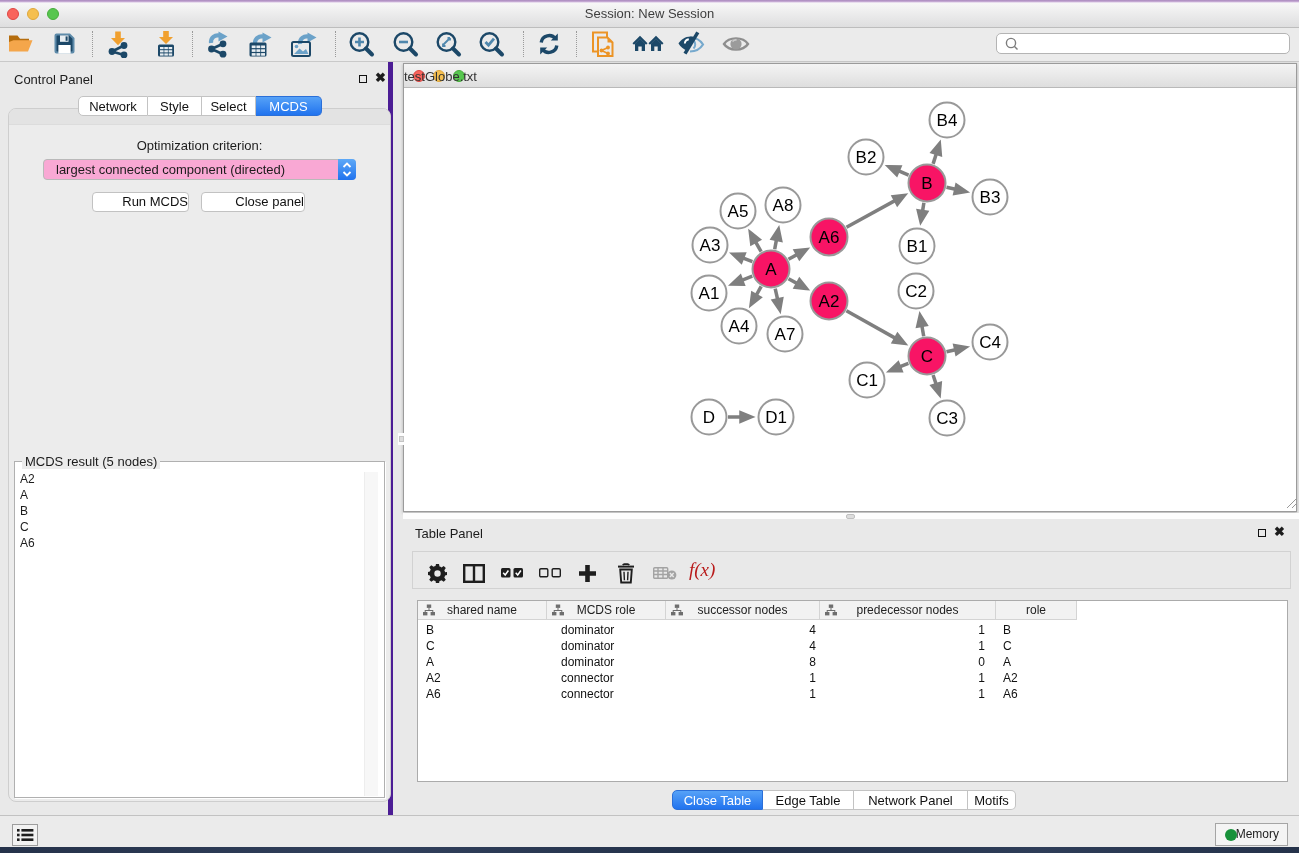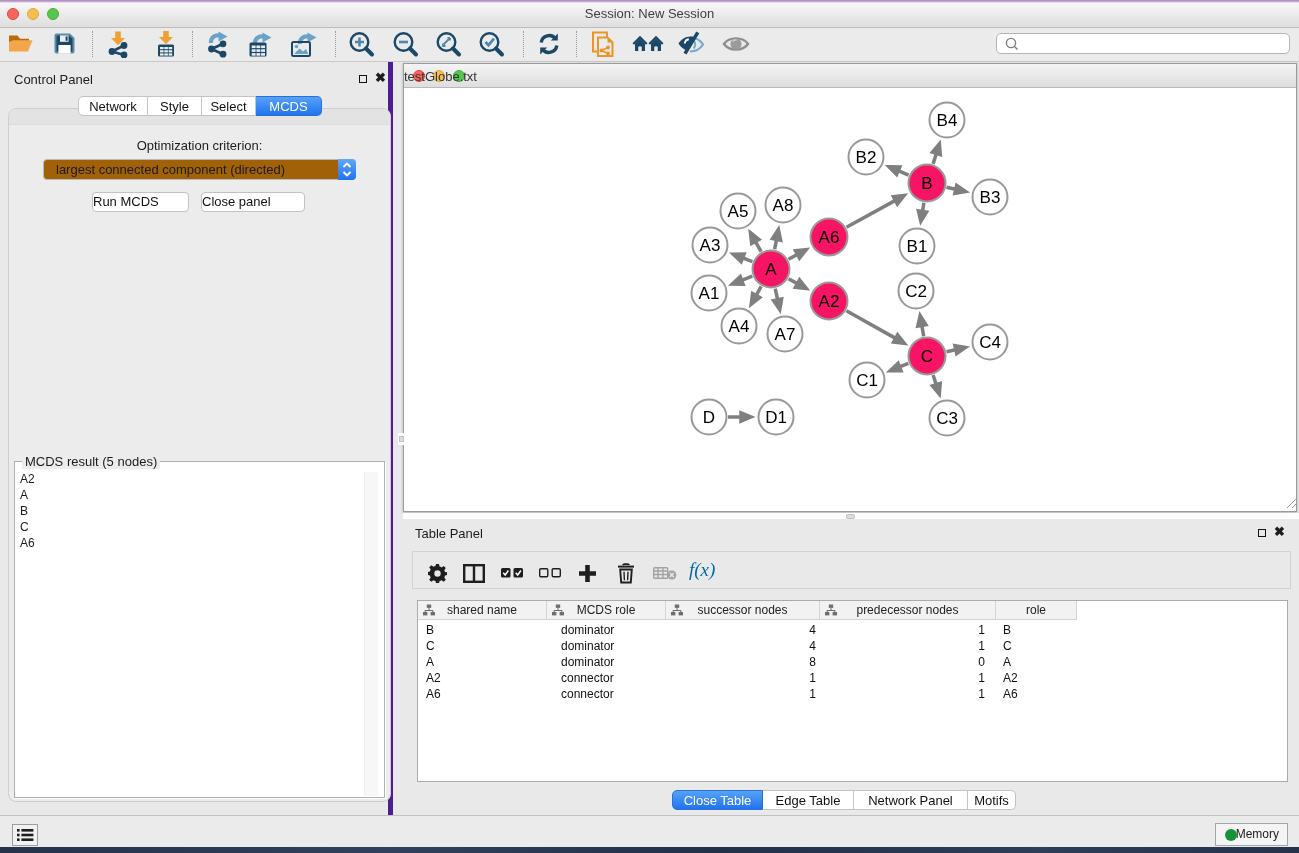--- a/index.html
+++ b/index.html
@@ -24,23 +24,23 @@
 #cpX{left:375px;top:8px;font-size:13px;font-weight:bold}
 
 .tabrow{z-index:5}
 .tabrow .tab{position:absolute;top:0;height:20px;background:#fff;border:1px solid #c3c3c3;border-left:none;font-size:13px;text-align:center;line-height:19px;color:#111}
 .tabrow .first{border-left:1px solid #c3c3c3;border-radius:5px 0 0 5px}
 .tabrow .last{border-radius:0 5px 5px 0}
 .tabrow .sel{background:linear-gradient(#56a2f7,#2173ee);color:#fff;border-color:#2a6fd8}
 #mcdspanel{left:8px;top:46px;width:383px;height:694px;border:1px solid #cecece;border-radius:8px;background:#ececec;overflow:hidden}
 #mcdspanel .band{position:absolute;left:0;top:0;width:100%;height:16px;background:#e3e3e3;border-bottom:1px solid #dcdcdc}
 #optlabel{width:383px;text-align:center;top:76px;font-size:13px;left:8px}
-#combo{left:43px;top:97px;width:313px;height:21px;background:#a16207;border:1px solid #b9b9b9;border-radius:4px;font-size:13px;line-height:19px;padding-left:12px;white-space:nowrap}
+#combo{left:43px;top:97px;width:313px;height:21px;background:#f9a8d4;border:1px solid #b9b9b9;border-radius:4px;font-size:13px;line-height:19px;padding-left:12px;white-space:nowrap}
 #comboBtn{left:338px;top:97px;width:18px;height:21px;border-radius:0 4px 4px 0;background:linear-gradient(#5ea9f7,#2173ee)}
-.pushbtn{position:absolute;height:20px;background:#fff;border:1px solid #c2c2c2;border-radius:4px;font-size:13px;text-align:left;line-height:18px;color:#111}
+.pushbtn{position:absolute;height:20px;background:#fff;border:1px solid #c2c2c2;border-radius:4px;font-size:13px;text-align:right;line-height:18px;color:#111}
 #fieldset{left:14px;top:399px;width:371px;height:337px;border:1px solid #b0b0b0;background:#fff;box-shadow:1px 1px 0 #fff}
 #legend{left:22px;top:392px;font-size:13px;background:#ececec;padding:0 3px}
 #mcdslist{left:20px;top:409px;width:345px;font-size:12px;line-height:16px}
 #listscroll{left:364px;top:410px;width:14px;height:324px;background:#f7f7f7;border-left:1px solid #ededed}
 
 #netwin{left:403px;top:63px;width:894px;height:449px;background:#fff;border:1px solid #9b9b9b;box-shadow:0 1px 3px rgba(0,0,0,.25)}
 #nettitle{left:0;top:0;width:100%;height:24px;background:linear-gradient(#f4f4f4,#dedede);border-bottom:1px solid #b9b9b9}
 #nettitle .r{left:9px;background:#f9645c;border:0.5px solid #df4744}
 #nettitle .y{left:29px;background:#f5bf4f;border:0.5px solid #dfa73c}
 #nettitle .g{left:49px;background:#57c64f;border:0.5px solid #47ad3c}
@@ -352,21 +352,21 @@
         <path d="M1 3.6 h16" stroke="#1e1e1e" stroke-width="2"></path>
         <path d="M3.2 6.5 l1 13 h9.6 l1-13 z" fill="none" stroke="#1e1e1e" stroke-width="1.9"></path>
         <path d="M7 8.8 l.4 8.4 M11 8.8 l-.4 8.4" stroke="#1e1e1e" stroke-width="1.4"></path>
       </svg>
     <svg class="abs" style="left:240px;top:15px" width="24" height="13" viewBox="0 0 24 13">
         <rect x="0.7" y="0.7" width="14" height="10.6" rx="1" fill="none" stroke="#a3a3a3" stroke-width="1.4"></rect>
         <path d="M0.7 4 h14 M0.7 7.5 h14 M5 0.7 v10.6 M10 0.7 v10.6" stroke="#a3a3a3" stroke-width="1.4"></path>
         <circle cx="18.8" cy="8" r="4.6" fill="#a3a3a3"></circle>
         <path d="M16.9 6.1 l3.8 3.8 M20.7 6.1 l-3.8 3.8" stroke="#e9e9e9" stroke-width="1.4"></path>
       </svg>
-    <div class="abs" style="left:276px;top:7px;font-family:'Liberation Serif',serif;font-style:italic;font-size:19px;color:#0369a1">f(x)</div>
+    <div class="abs" style="left:276px;top:7px;font-family:'Liberation Serif',serif;font-style:italic;font-size:19px;color:#b91c1c">f(x)</div>
   </div>
   <div class="abs" id="tbl">
     <div class="th" style="left:0;width:129px"><svg class="hico" viewBox="0 0 12 12">
           <g fill="#6e6e6e">
             <rect x="3.8" y="0.5" width="4.4" height="3.4"></rect>
             <rect x="0" y="8" width="4.4" height="3.4"></rect>
             <rect x="7.6" y="8" width="4.4" height="3.4"></rect>
             <path d="M5.5 3.9 h1 v2.1 h-1z M1.7 6 h8.6 v1 H1.7z M1.7 6 h1 v2 h-1z M9.3 6 h1 v2 h-1z"></path>
           </g>
         </svg>shared name</div>

